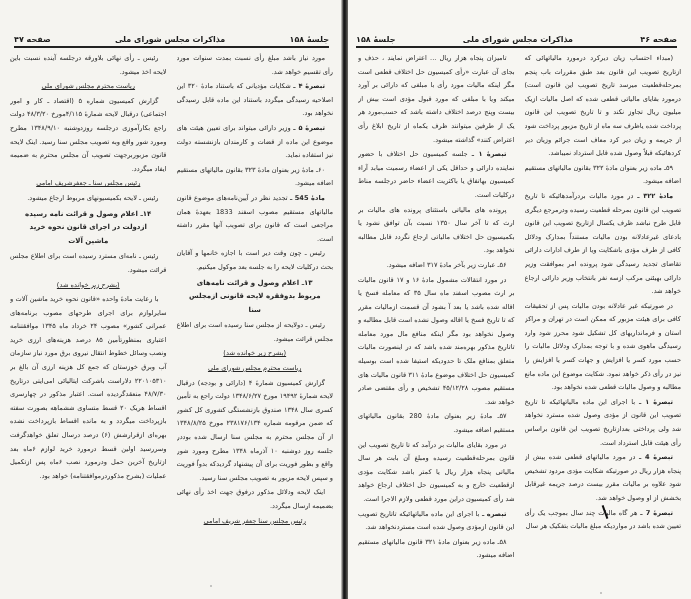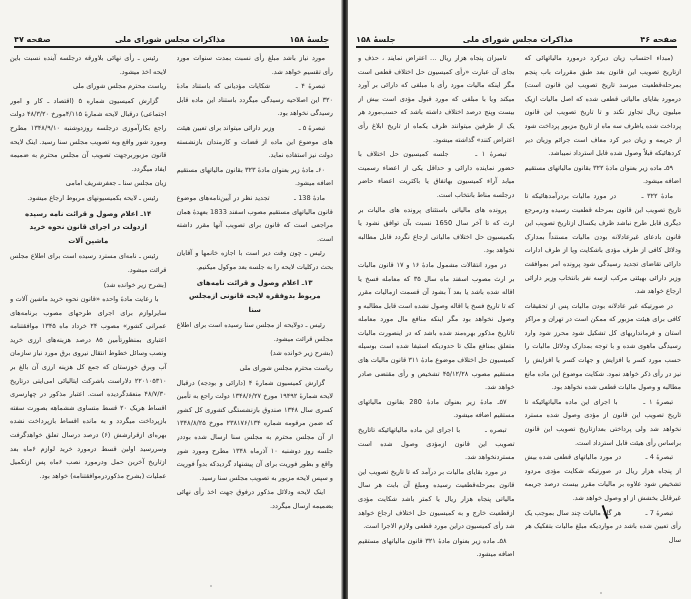--- a/index.html
+++ b/index.html
@@ -30,26 +30,26 @@
   .cols {
     position: absolute; top: 52px; left: 10px; right: 10px; bottom: 20px;
     display: flex; direction: rtl; gap: 10px;
   }
   .col {
     flex: 1; direction: rtl; text-align: justify;
     font-size: 6.6px; line-height: 13.6px; color: #262626;
     overflow: hidden;
   }
   .col p { margin: 0 0 1px 0; text-indent: 8px; }
-  .col .center { text-indent: 0; }
+  .col .center { text-align: center; text-indent: 0; text-decoration: underline; }
   .col .heading {
     font-weight: bold; text-align: center; text-indent: 0;
     font-size: 7px; margin: 2px 8px;
   }
-  .col .lead { font-weight: normal; margin-left: 22px; }
+  .col .lead { font-weight: bold; }
   .speck { position: absolute; width: 2px; height: 2px; background: #888; border-radius: 1px; opacity: .6; }
   .mark { position: absolute; width: 2px; height: 14px; background: #111; transform: rotate(-20deg); }
 </style>
 </head>
 <body>
 
 <div class="spread">
 
   <div class="page left">
     <div class="header">
@@ -57,34 +57,35 @@
       <span>مذاکرات مجلس شورای ملی</span>
       <span>صفحه ۴۷</span>
     </div>
     <div class="header-rule"></div>
     <div class="cols">
       <div class="col">
           <p><span>مورد نیاز باشد مبلغ رأی نسبت بمدت سنوات مورد رأی تقسیم خواهد شد.</span></p>
           <p><span class="lead">تبصرهٔ ۴ ـ</span> <span>شکایات مؤدیانی که باستناد مادهٔ ۳۲۰ این اصلاحیه رسیدگی میگردد باستناد این ماده قابل رسیدگی نخواهد بود.</span></p>
           <p><span class="lead">تبصرهٔ ۵ ـ</span> <span>وزیر دارائی میتواند برای تعیین هیئت های موضوع این ماده از قضات و کارمندان بازنشسته دولت نیز استفاده نماید.</span></p>
           <p><span>۶۰ـ مادهٔ زیر بعنوان مادهٔ ۳۲۳ بقانون مالیاتهای مستقیم اضافه میشود.</span></p>
-          <p><span class="lead">مادهٔ 138 ـ</span> <span>تجدید نظر در آیین‌نامه‌های موضوع قانون مالیاتهای مستقیم مصوب اسفند 1833 بعهدهٔ همان مراجعی است که قانون برای تصویب آنها مقرر داشته است.</span></p>
+          <p><span class="lead">مادهٔ 545 ـ</span> <span>تجدید نظر در آیین‌نامه‌های موضوع قانون مالیاتهای مستقیم مصوب اسفند 1833 بعهدهٔ همان مراجعی است که قانون برای تصویب آنها مقرر داشته است.</span></p>
           <p><span>رئیس ـ چون وقت دیر است با اجازه خانمها و آقایان بحث درکلیات لایحه را به جلسه بعد موکول میکنیم.</span></p>
           <p class="heading"><span>۱۳ـ اعلام وصول و قرائت نامه‌های مربوط بدوفقره لایحه قانونی ازمجلس سنا</span></p>
           <p><span>رئیس ـ دولایحه از مجلس سنا رسیده است برای اطلاع مجلس قرائت میشود.</span></p>
           <p class="center"><span>(بشرح زیر خوانده شد)</span></p>
           <p class="center"><span>ریاست محترم مجلس شورای ملی</span></p>
           <p><span>گزارش کمیسیون شمارهٔ ۴ (دارائی و بودجه) درقبال لایحه شمارهٔ ۱۹۴۹۲ مورخ ۱۳۴۸/۶/۲۷ دولت راجع به تأمین کسری سال ۱۳۴۸ صندوق بازنشستگی کشوری کل کشور که ضمن مرقومه شماره ۲۳۸۱۷۶/۱۳۴ مورخ ۱۳۴۸/۸/۲۵ از آن مجلس محترم به مجلس سنا ارسال شده بوددر جلسه روز دوشنبه ۱۰ آذرماه ۱۳۴۸ مطرح ومورد شور واقع و بطور فوریت برای آن پیشنهاد گردیدکه بدواً فوریت و سپس لایحه مزبور به تصویب مجلس سنا رسید.</span></p>
           <p><span>اینک لایحه ودلائل مذکور درفوق جهت اخذ رأی نهائی بضمیمه ارسال میگردد.</span></p>
+          <p class="center"><span>رئیس مجلس سنا جعفر شریف امامی</span></p>
         </div>
       <div class="col">
           <p><span>رئیس ـ رأی نهائی بلاورقه درجلسه آینده نسبت باین لایحه اخذ میشود.</span></p>
           <p class="center"><span>ریاست محترم مجلس شورای ملی</span></p>
           <p><span>گزارش کمیسیون شماره ۵ (اقتصاد ـ کار و امور اجتماعی) درقبال لایحه شمارهٔ ۴/۱۱۵مورخ ۴۸/۳/۲۰ دولت راجع بکارآموزی درجلسه روزدوشنبه ۱۳۴۸/۹/۱۰ مطرح ومورد شور واقع وبه تصویب مجلس سنا رسید. اینک لایحه قانون مزبوربرجهت تصویب آن مجلس محترم به ضمیمه ایفاد میگردد.</span></p>
-          <p class="center"><span>زیان مجلس سنا ـ جعفرشریف امامی</span></p>
+          <p class="center"><span>رئیس مجلس سنا ـ جعفرشریف امامی</span></p>
           <p><span>رئیس ـ لایحه بکمیسیونهای مربوط ارجاع میشود.</span></p>
           <p class="heading"><span>۱۴ـ اعلام وصول و قرائت نامه رسیده ازدولت در اجرای قانون نحوه خرید ماشین آلات</span></p>
           <p><span>رئیس ـ نامه‌ای مسترد رسیده است برای اطلاع مجلس قرائت میشود.</span></p>
           <p class="center"><span>(بشرح زیر خوانده شد)</span></p>
           <p><span>با رعایت مادهٔ واحده «قانون نحوه خرید ماشین آلات و سایرلوازم برای اجرای طرحهای مصوب برنامه‌های عمرانی کشور» مصوب ۲۴ خرداد ماه ۱۳۴۵ موافقتنامه اعتباری بمنظورتأمین ۸۵ درصد هزینه‌های ارزی خرید ونصب وسائل خطوط انتقال نیروی برق مورد نیاز سازمان آب وبرق خوزستان که جمع کل هزینه ارزی آن بالغ بر ۲۲۰۱۰۵۳۱۰ دلاراست باشرکت ایتالیائی امی‌ایتی درتاریخ ۴۸/۷/۳۰ منعقدگردیده است. اعتبار مذکور در چهارسری اقساط هریک ۲۰ قسط متساوی ششماهه بصورت سفته بازپرداخت میگردد و به مانده اقساط بازپرداخت نشده بهره‌ای ازقرارشش (۶) درصد درسال تعلق خواهدگرفت وسررسید اولین قسط درمورد خرید لوازم ۶ماه بعد ازتاریخ آخرین حمل ودرمورد نصب ۶ماه پس ازتکمیل عملیات (بشرح مذکوردرموافقتنامه) خواهد بود.</span></p>
         </div>
     </div>
   </div>
 
   <div class="gutter"></div>
@@ -101,26 +102,27 @@
           <p><span>(مبداء احتساب زیان دیرکرد درمورد مالیاتهائی که ازتاریخ تصویب این قانون بعد طبق مقررات باب پنجم بمرحله‌قطعیت میرسد تاریخ تصویب این قانون است) درمورد بقایای مالیاتی قطعی شده که اصل مالیات ازیک میلیون ریال تجاوز نکند و تا تاریخ تصویب این قانون پرداخت شده یاظرف سه ماه از تاریخ مزبور پرداخت شود از جریمه و زیان دیر کرد معاف است جرائم وزیان دیر کردهائیکه قبلاً وصول شده قابل استرداد نمیباشد.</span></p>
           <p><span>۵۹ـ ماده زیر بعنوان مادهٔ ۳۲۲ بقانون مالیاتهای مستقیم اضافه میشود.</span></p>
           <p><span class="lead">مادهٔ ۳۲۲ ـ</span> <span>در مورد مالیات بردرآمدهائیکه تا تاریخ تصویب این قانون بمرحله قطعیت رسیده ودرمرجع دیگری قابل طرح نباشد ظرف یکسال ازتاریخ تصویب این قانون بادعای غیرعادلانه بودن مالیات مستنداً بمدارک ودلائل کافی از طرف مؤدی باشکایت ویا از طرف ادارات دارائی تقاضای تجدید رسیدگی شود پرونده امر بموافقت وزیر دارائی بهیئتی مرکب ازسه نفر بانتخاب وزیر دارائی ارجاع خواهد شد.</span></p>
           <p><span>در صورتیکه غیر عادلانه بودن مالیات پس از تحقیقات کافی برای هیئت مزبور که ممکن است در تهران و مراکز استان و فرمانداریهای کل تشکیل شود محرز شود وارد رسیدگی ماهوی شده و با توجه بمدارک ودلائل مالیات را حسب مورد کسر یا افزایش و جهات کسر یا افزایش را نیز در رأی ذکر خواهد نمود. شکایت موضوع این ماده مانع مطالبه و وصول مالیات قطعی شده نخواهد بود.</span></p>
           <p><span class="lead">تبصرهٔ ۱ ـ</span> <span>با اجرای این ماده مالیاتهائیکه تا تاریخ تصویب این قانون از مؤدی وصول شده مسترد نخواهد شد ولی پرداختی بعدازتاریخ تصویب این قانون براساس رأی هیئت قابل استرداد است.</span></p>
           <p><span class="lead">تبصرهٔ 4 ـ</span> <span>در مورد مالیاتهای قطعی شده بیش از پنجاه هزار ریال در صورتیکه شکایت مؤدی مردود تشخیص شود علاوه بر مالیات مقرر بیست درصد جریمه غیرقابل بخشش از او وصول خواهد شد.</span></p>
           <p><span class="lead">تبصرهٔ 7 ـ</span> <span>هر گاه مالیات چند سال بموجب یک رأی تعیین شده باشد در مواردیکه مبلغ مالیات بتفکیک هر سال</span></p>
         </div>
       <div class="col">
           <p><span>تامیزان پنجاه هزار ریال ... اعتراض نمایند ، حذف و بجای آن عبارت «رأی کمیسیون حل اختلاف قطعی است مگر اینکه مالیات مورد رأی با مبلغی که دارائی بر آورد میکند ویا با مبلغی که مورد قبول مؤدی است بیش از بیست وپنج درصد اختلاف داشته باشد که حسب‌مورد هر یک از طرفین میتوانند ظرف یکماه از تاریخ ابلاغ رأی اعتراض کنند» گذاشته میشود.</span></p>
-          <p><span class="lead">تبصرهٔ ۱ ـ</span> <span>جلسه کمیسیون حل اختلاف با حضور نماینده دارائی و حداقل یکی از اعضاء رسمیت میابد آراء کمیسیون بهاتفاق یا باکثریت اعضاء حاضر درجلسه مناط بانتخاب است.</span></p>
-          <p><span>پرونده های مالیاتی باستثنای پرونده های مالیات بر ارث که تا آخر سال 1650 نسبت بآن توافق نشود یا بکمیسیون حل اختلاف مالیاتی ارجاع نگردد قابل مطالبه نخواهد بود.</span></p>
+          <p><span class="lead">تبصرهٔ ۱ ـ</span> <span>جلسه کمیسیون حل اختلاف با حضور نماینده دارائی و حداقل یکی از اعضاء رسمیت میابد آراء کمیسیون بهاتفاق یا باکثریت اعضاء حاضر درجلسه مناط درکلیات است.</span></p>
+          <p><span>پرونده های مالیاتی باستثنای پرونده های مالیات بر ارث که تا آخر سال ۱۳۵۰ نسبت بآن توافق نشود یا بکمیسیون حل اختلاف مالیاتی ارجاع نگردد قابل مطالبه نخواهد بود.</span></p>
+          <p><span>۵۶ـ عبارت زیر بآخر مادهٔ ۳۱۷ اضافه میشود.</span></p>
           <p><span>در مورد انتقالات مشمول مادهٔ ۱۶ و ۱۷ قانون مالیات بر ارث مصوب اسفند ماه سال ۳۵ که معامله فسخ یا اقاله شده باشد یا بعد آ بشود آن قسمت ازمالیات مقرر که تا تاریخ فسخ یا اقاله وصول نشده است قابل مطالبه و وصول نخواهد بود مگر اینکه منافع مال مورد معامله تاتاریخ مذکور بهره‌مند شده باشد که در اینصورت مالیات متعلق بمنافع ملک تا حدودیکه استیفا شده است بوسیله کمیسیون حل اختلاف موضوع مادهٔ ۳۱۱ قانون مالیات های مستقیم مصوب ۴۵/۱۲/۲۸ تشخیص و رأی مقتضی صادر خواهد شد.</span></p>
           <p><span>۵۷ـ مادهٔ زیر بعنوان مادهٔ 280 بقانون مالیاتهای مستقیم اضافه میشود.</span></p>
+          <p><span>در مورد بقایای مالیات بر درآمد که تا تاریخ تصویب این قانون بمرحله‌قطعیت رسیده ومبلغ آن بابت هر سال مالیاتی پنجاه هزار ریال یا کمتر باشد شکایت مؤدی ازقطعیت خارج و به کمیسیون حل اختلاف ارجاع خواهد شد رأی کمیسیون دراین مورد قطعی ولازم الاجرا است.</span></p>
           <p><span class="lead">تبصره ـ</span> <span>با اجرای این ماده مالیاتهائیکه تاتاریخ تصویب این قانون ازمؤدی وصول شده است مستردنخواهد شد.</span></p>
-          <p><span>در مورد بقایای مالیات بر درآمد که تا تاریخ تصویب این قانون بمرحله‌قطعیت رسیده ومبلغ آن بابت هر سال مالیاتی پنجاه هزار ریال یا کمتر باشد شکایت مؤدی ازقطعیت خارج و به کمیسیون حل اختلاف ارجاع خواهد شد رأی کمیسیون دراین مورد قطعی ولازم الاجرا است.</span></p>
           <p><span>۵۸ـ ماده زیر بعنوان مادهٔ ۳۲۱ قانون مالیاتهای مستقیم اضافه میشود.</span></p>
         </div>
     </div>
     <div class="mark" style="left:256px; top:505px;"></div>
   </div>
 
   <div class="speck" style="left:10px; top:60px;"></div>
   <div class="speck" style="left:210px; top:585px;"></div>
   <div class="speck" style="left:600px; top:592px;"></div>
 </div>

